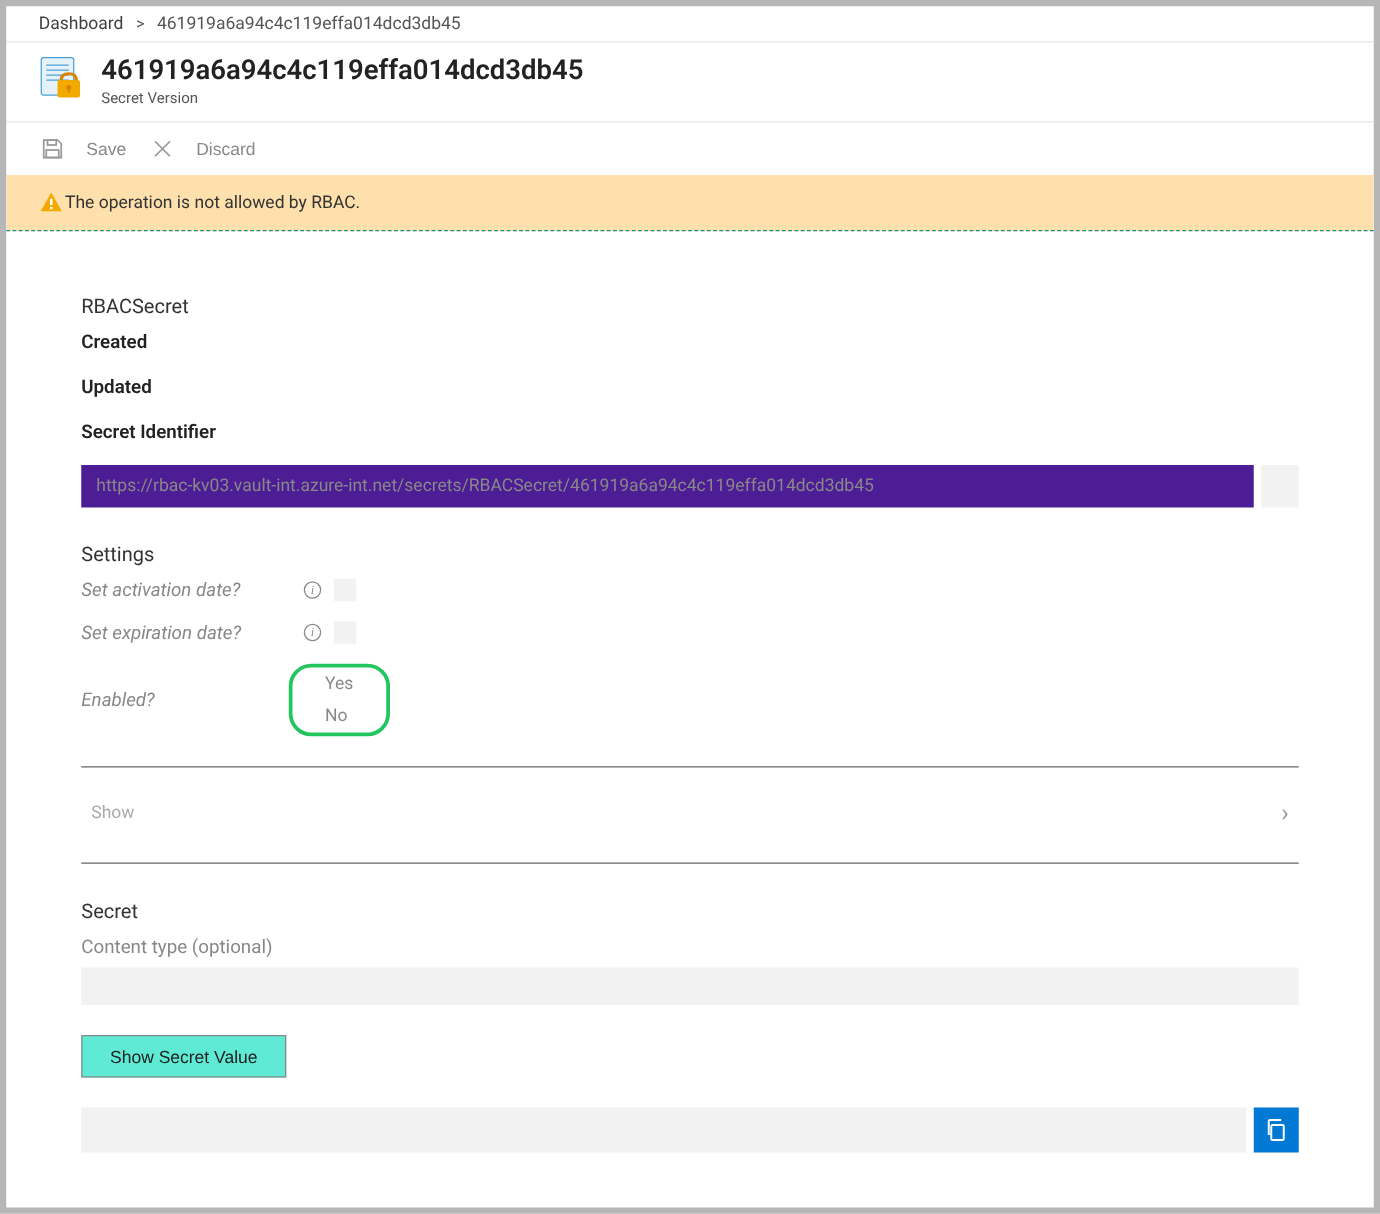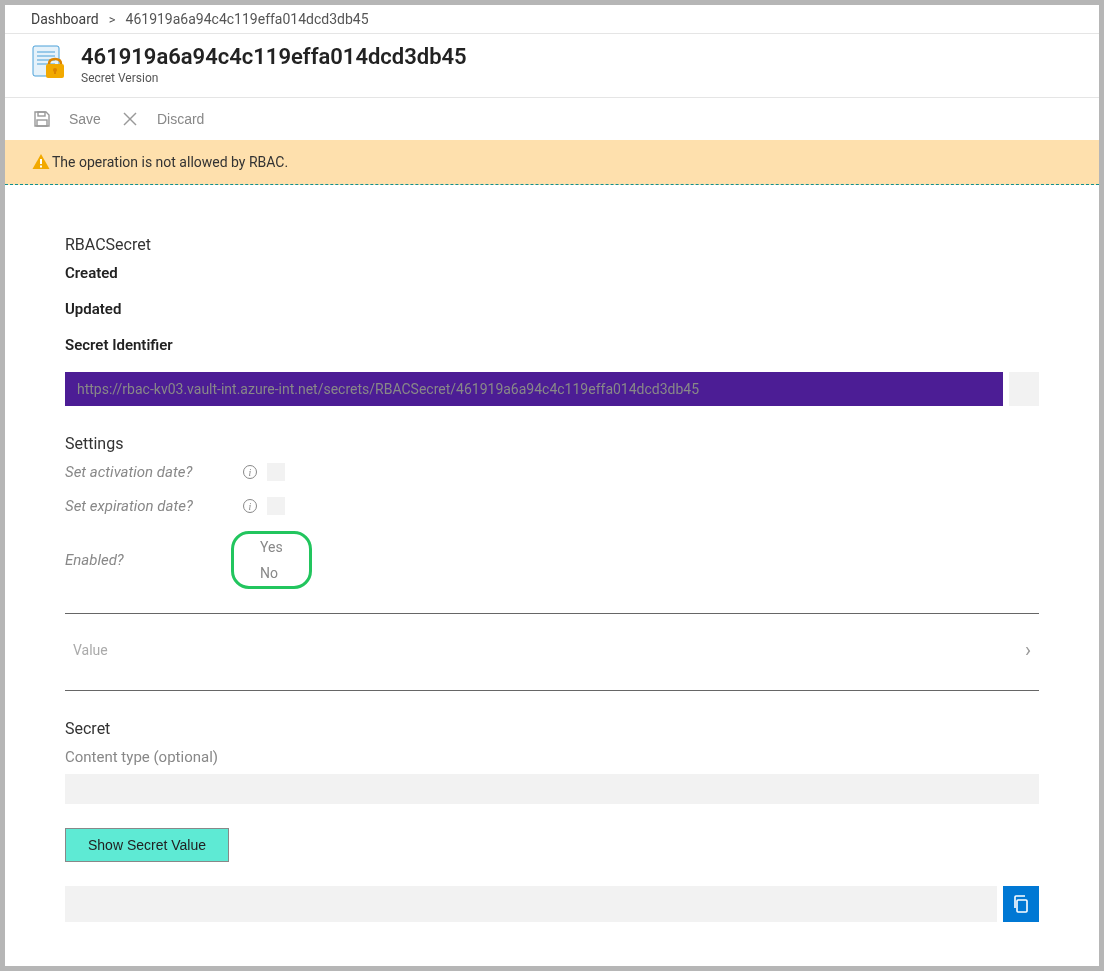--- a/index.html
+++ b/index.html
@@ -325,21 +325,21 @@
 
     <div class="setting-row">
       <span class="label" style="min-width:150px">Enabled?</span>
       <div class="toggle-pill">
         <span class="opt">Yes</span>
         <span class="opt">No</span>
       </div>
     </div>
 
     <div class="tags-row">
-      <span>Value</span>
+      <span>Show</span>
       <span class="chevron">›</span>
     </div>
 
     <div class="section-heading">Secret</div>
     <div class="secret-content-label">Content type (optional)</div>
     <div class="grey-bar"></div>
 
     <button class="show-secret-btn">Show Secret Value</button>
 
     <div class="secret-value-row">

